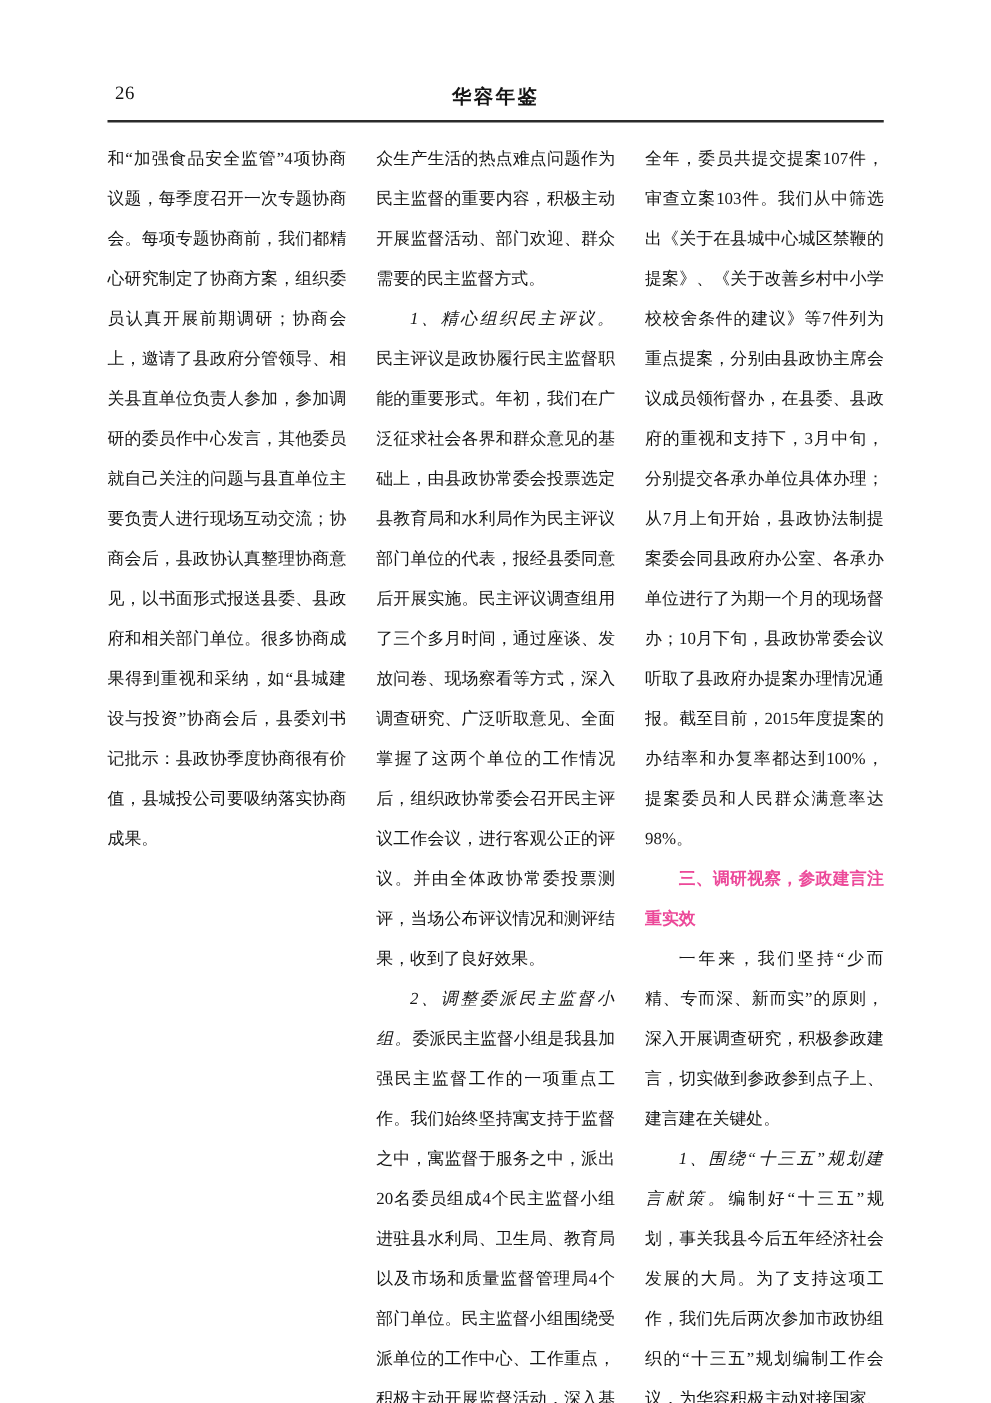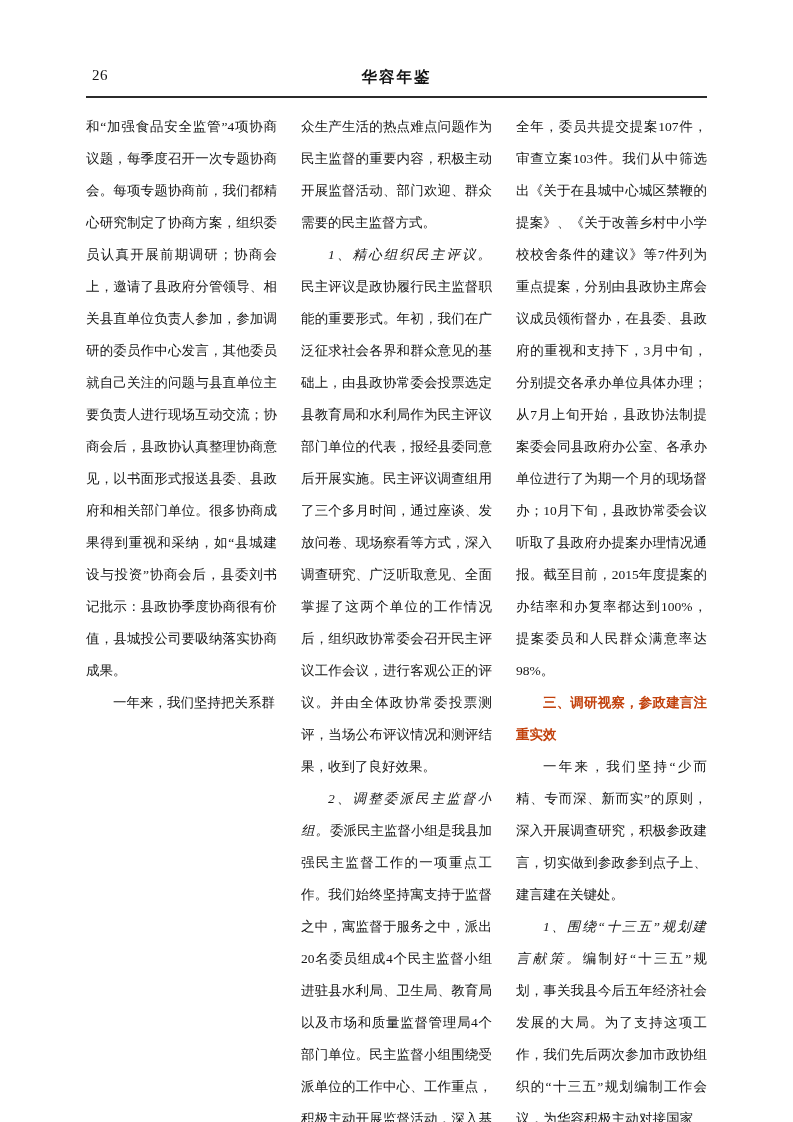--- a/index.html
+++ b/index.html
@@ -46,36 +46,35 @@
     line-height:32px;
     text-align:justify;
     text-justify:inter-ideograph;
   }
   .column p { margin:0; }
   p.para { text-indent:2em; }
   p.heading {
     text-indent:2em;
     font-weight:bold;
     font-family:"Liberation Sans","DejaVu Sans",sans-serif;
-    color:#c2410c;
+    color:#ec4899;
   }
   .kai { font-style:italic; letter-spacing:1px; }
 </style>
 </head>
 <body>
 
 <div class="page">
   <div class="header">
     <span class="page-number">26</span>
     <span class="book-title">华容年鉴</span>
   </div>
   <div class="columns">
     <div class="column">
         <p class="body"><span>和“加强食品安全监管”4项协商议题，每季度召开一次专题协商会。每项专题协商前，我们都精心研究制定了协商方案，组织委员认真开展前期调研；协商会上，邀请了县政府分管领导、相关县直单位负责人参加，参加调研的委员作中心发言，其他委员就自己关注的问题与县直单位主要负责人进行现场互动交流；协商会后，县政协认真整理协商意见，以书面形式报送县委、县政府和相关部门单位。很多协商成果得到重视和采纳，如“县城建设与投资”协商会后，县委刘书记批示：县政协季度协商很有价值，县城投公司要吸纳落实协商成果。</span></p>
-        <p class="para"><span>一年来，我们坚持把关系群</span></p>
       </div>
     <div class="column">
         <p class="body"><span>众生产生活的热点难点问题作为民主监督的重要内容，积极主动开展监督活动、部门欢迎、群众需要的民主监督方式。</span></p>
         <p class="para"><span class="kai">1、精心组织民主评议。</span><span>民主评议是政协履行民主监督职能的重要形式。年初，我们在广泛征求社会各界和群众意见的基础上，由县政协常委会投票选定县教育局和水利局作为民主评议部门单位的代表，报经县委同意后开展实施。民主评议调查组用了三个多月时间，通过座谈、发放问卷、现场察看等方式，深入调查研究、广泛听取意见、全面掌握了这两个单位的工作情况后，组织政协常委会召开民主评议工作会议，进行客观公正的评议。并由全体政协常委投票测评，当场公布评议情况和测评结果，收到了良好效果。</span></p>
         <p class="para"><span class="kai">2、调整委派民主监督小组。</span><span>委派民主监督小组是我县加强民主监督工作的一项重点工作。我们始终坚持寓支持于监督之中，寓监督于服务之中，派出20名委员组成4个民主监督小组进驻县水利局、卫生局、教育局以及市场和质量监督管理局4个部门单位。民主监督小组围绕受派单位的工作中心、工作重点，积极主动开展监督活动，深入基层调查研究，了解部门单位实情，帮助解决实际问题，得到了受派单位的理解和支持。受派单位全力协助配合，保障了民主监督工作顺利进行。</span></p>
         <p class="para"><span class="kai">3、扎实开展提案办理监督。</span><span></span></p>
       </div>
     <div class="column">
         <p class="body"><span>全年，委员共提交提案107件，审查立案103件。我们从中筛选出《关于在县城中心城区禁鞭的提案》、《关于改善乡村中小学校校舍条件的建议》等7件列为重点提案，分别由县政协主席会议成员领衔督办，在县委、县政府的重视和支持下，3月中旬，分别提交各承办单位具体办理；从7月上旬开始，县政协法制提案委会同县政府办公室、各承办单位进行了为期一个月的现场督办；10月下旬，县政协常委会议听取了县政府办提案办理情况通报。截至目前，2015年度提案的办结率和办复率都达到100%，提案委员和人民群众满意率达98%。</span></p>
         <p class="heading">三、调研视察，参政建言注重实效</p>

